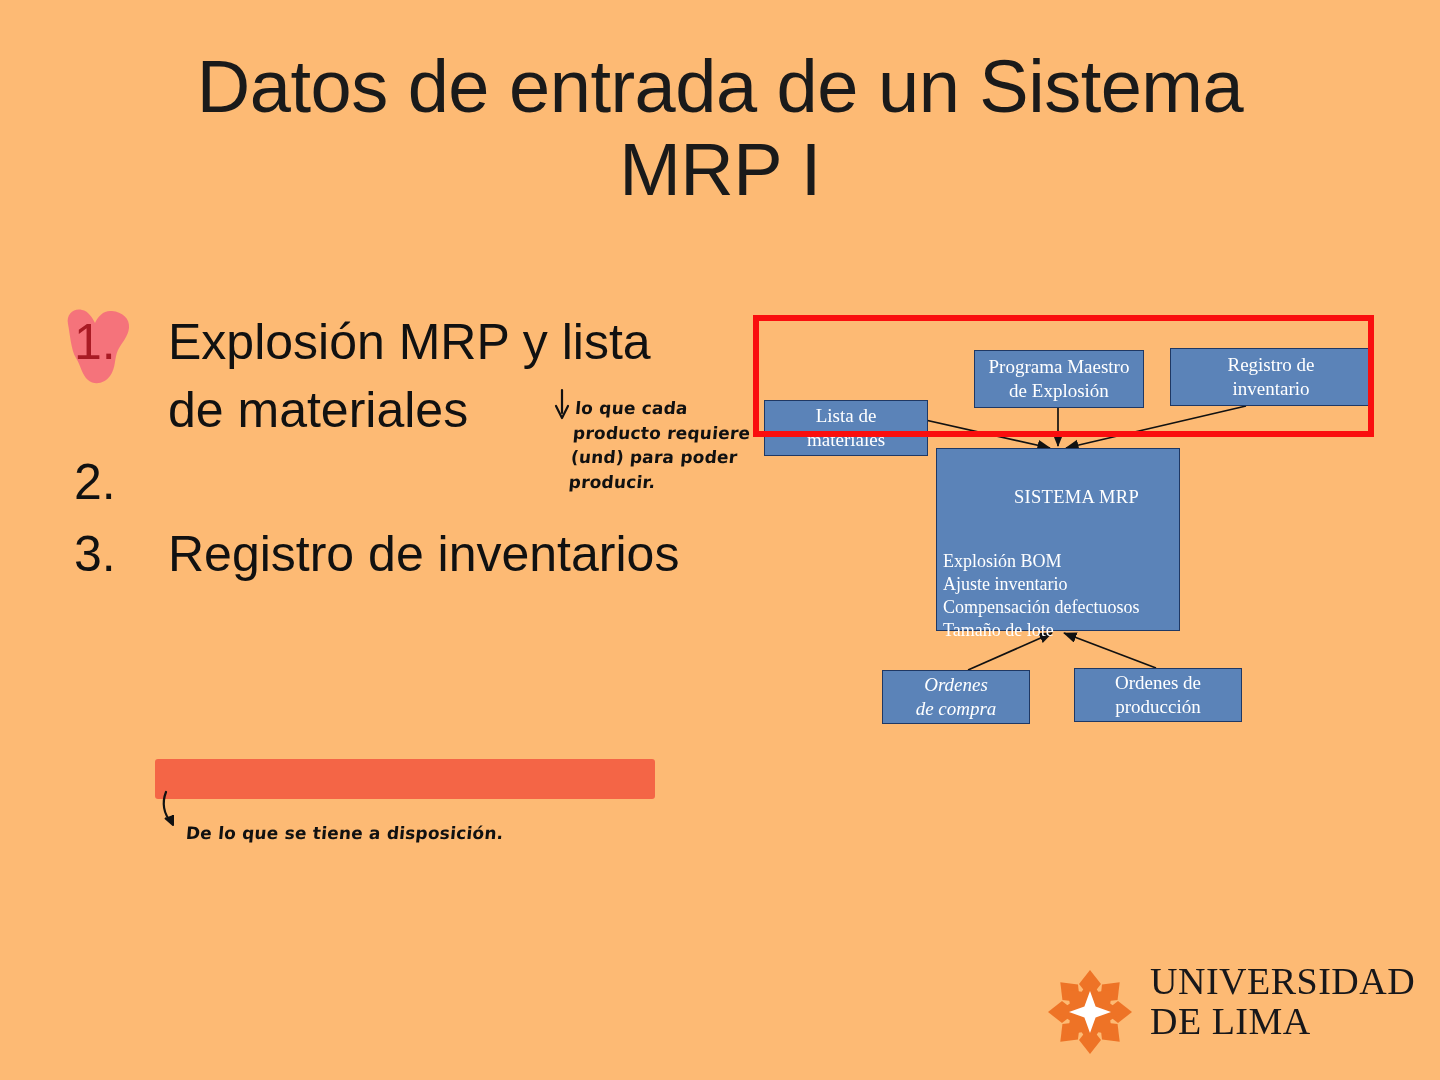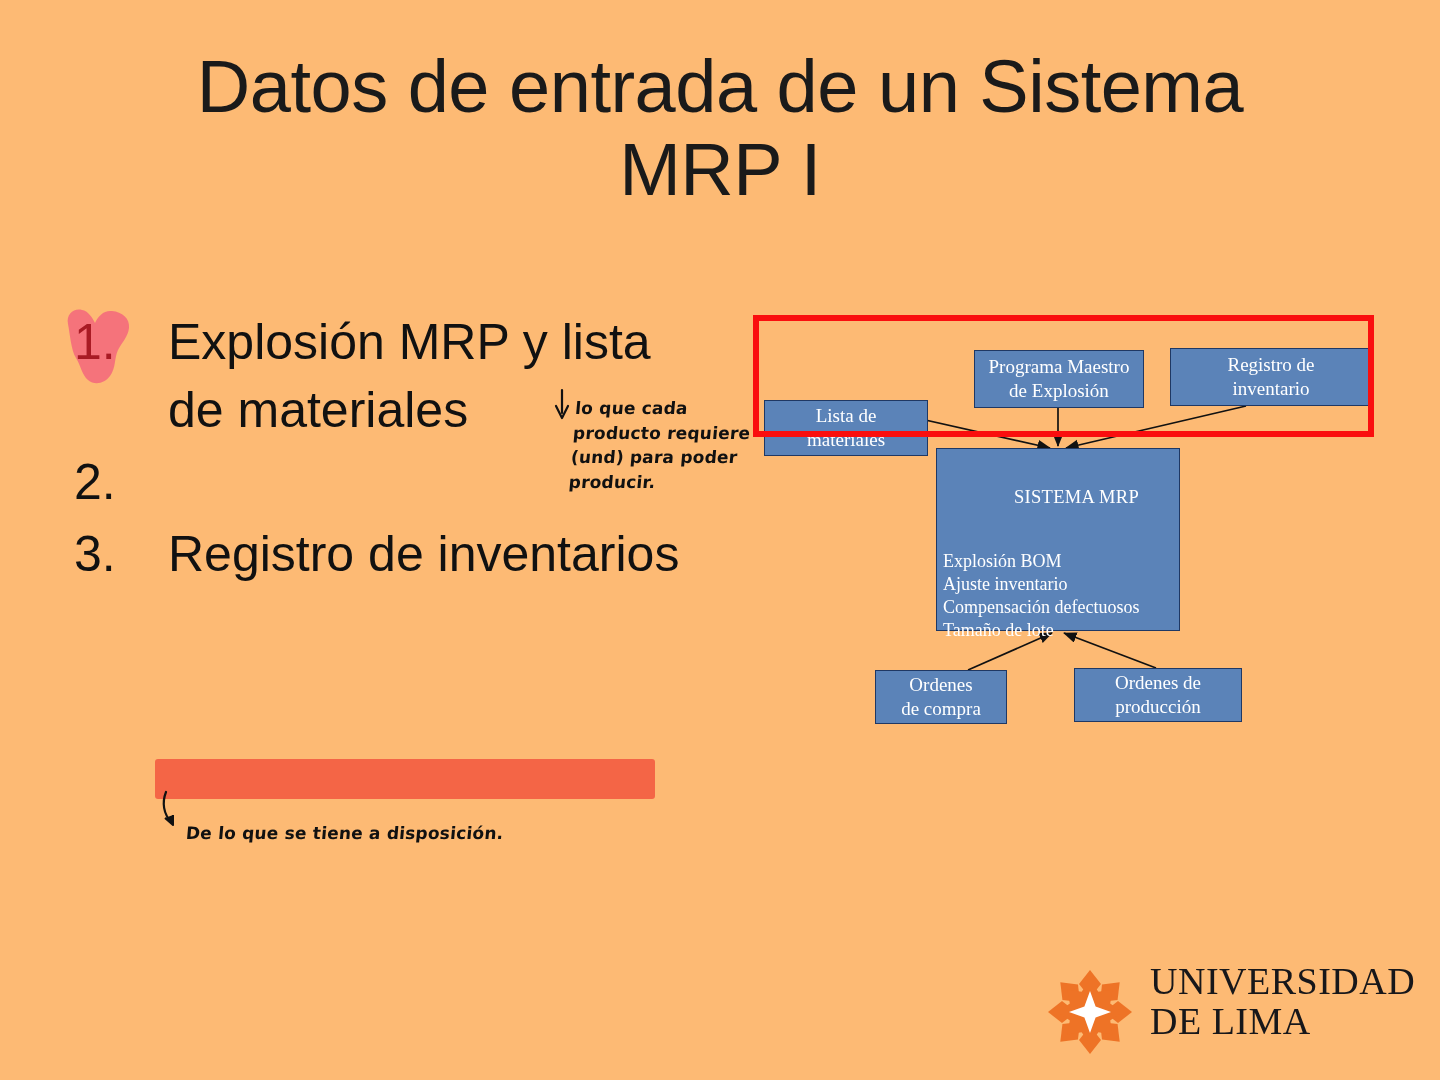--- a/index.html
+++ b/index.html
@@ -181,21 +181,21 @@
   #node-mrp .mrp-lines {
     display: block;
     text-align: left;
     padding-left: 6px;
     font-size: 18px;
     line-height: 1.28;
     white-space: pre-line;
   }
 
   .node-bottom { font-size: 19px; }
-  #node-oc  { left: 135px; top: 370px; width: 132px; height: 54px; }
+  #node-oc  { left: 142px; top: 370px; width: 148px; height: 54px; font-style: italic; }
   #node-op  { left: 334px; top: 368px; width: 168px; height: 54px; }
 
   
   #red-rect {
     position: absolute;
     left: 13px;
     top: 15px;
     width: 621px;
     height: 122px;
     border: 6px solid #fa0e0e;

